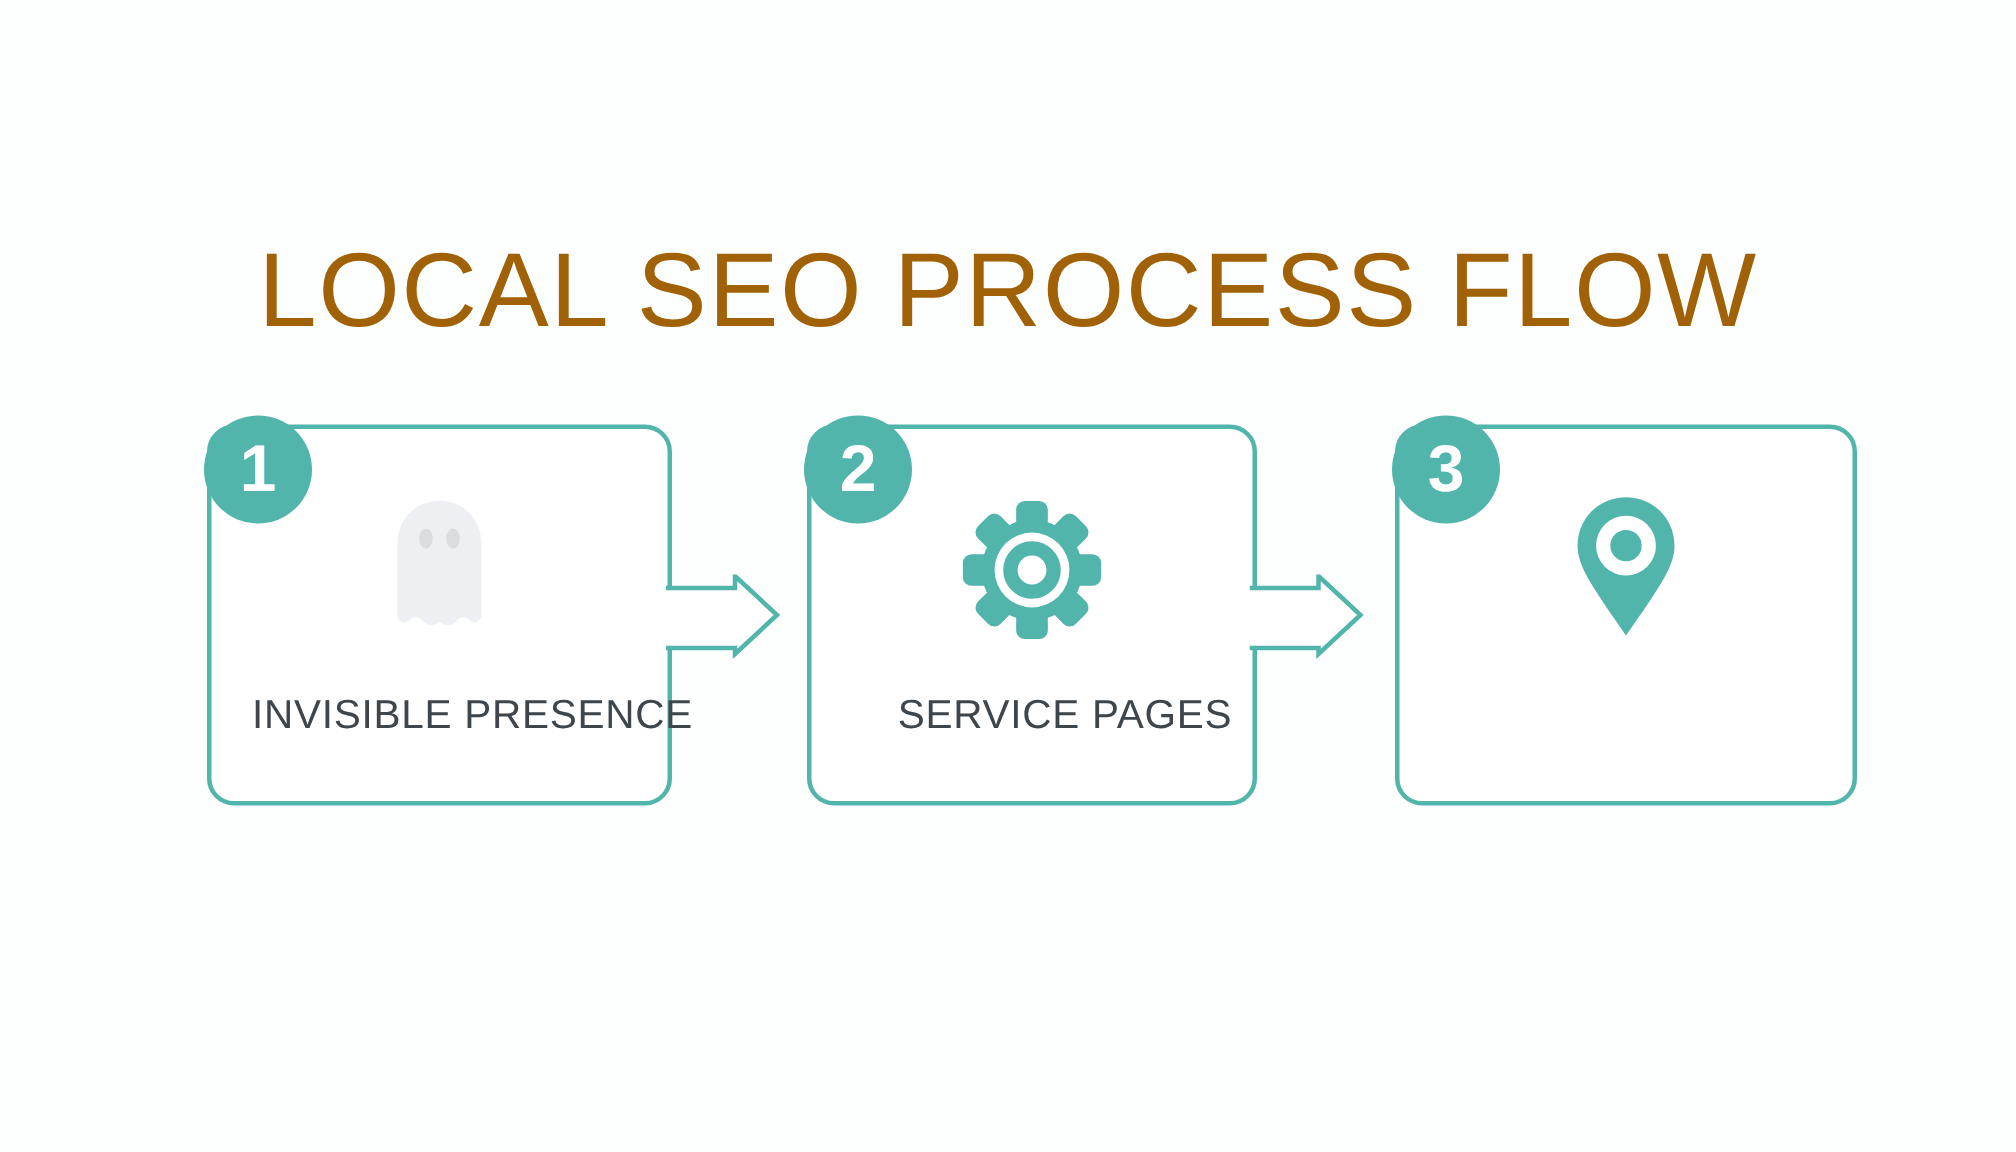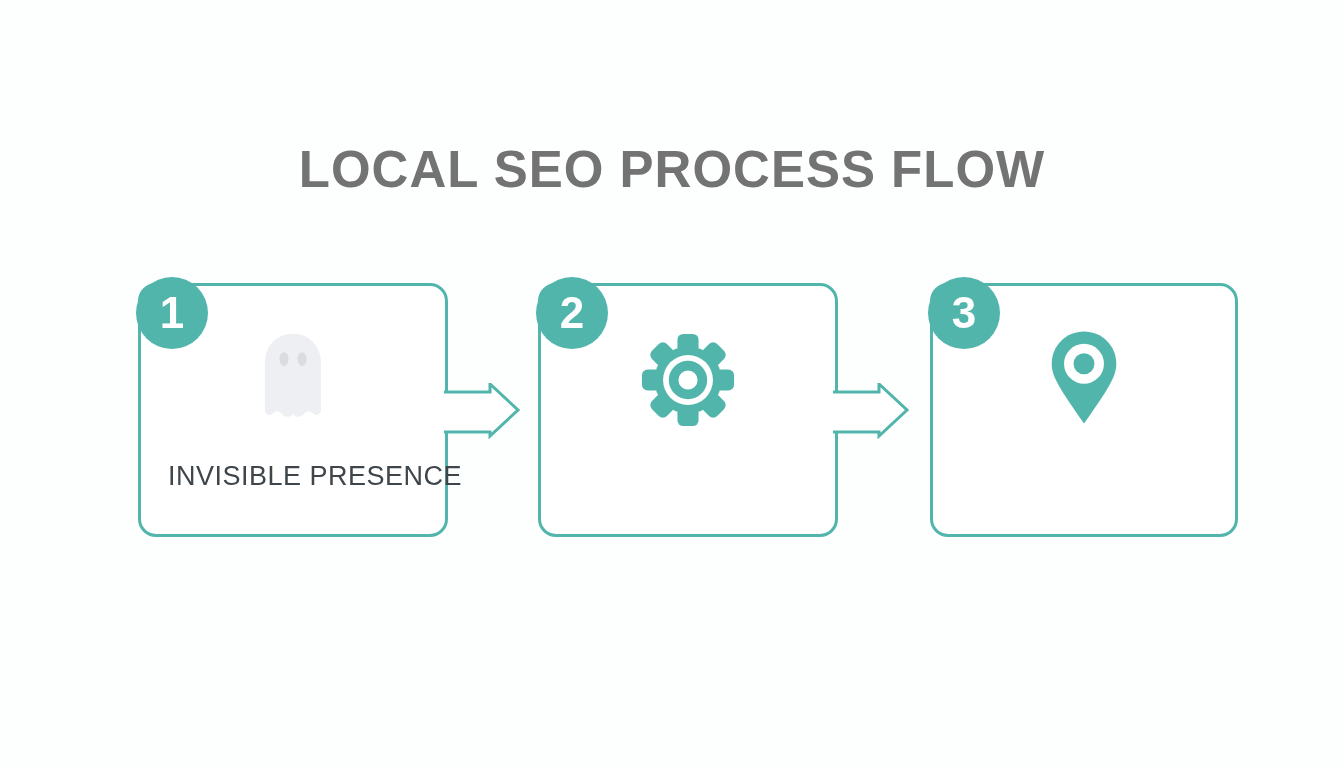--- a/index.html
+++ b/index.html
@@ -14,24 +14,24 @@
     height: 768px;
     background: #fdfefe;
     overflow: hidden;
   }
   .title {
     position: absolute;
     top: 106px;
     left: 0;
     width: 100%;
     text-align: center;
-    font-size: 51px;
-    font-weight: bold;
+    font-size: 70px;
+    font-weight: normal;
     letter-spacing: 1px;
-    color: #737373;
+    color: #a16207;
   }
   .step-box {
     position: absolute;
     top: 283px;
     height: 254px;
     background: #ffffff;
     border: 3px solid #52b5ac;
     border-radius: 18px;
     box-sizing: border-box;
   }
@@ -123,20 +123,21 @@
           <rect x="39" y="2" width="22" height="20" rx="6" transform="rotate(180 50 50)"></rect>
           <rect x="39" y="2" width="22" height="20" rx="6" transform="rotate(225 50 50)"></rect>
           <rect x="39" y="2" width="22" height="20" rx="6" transform="rotate(270 50 50)"></rect>
           <rect x="39" y="2" width="22" height="20" rx="6" transform="rotate(315 50 50)"></rect>
           <circle cx="50" cy="50" r="35"></circle>
         </g>
         <circle cx="50" cy="50" r="26" fill="#ffffff"></circle>
         <circle cx="50" cy="50" r="15" fill="none" stroke="#52b5ac" stroke-width="10"></circle>
       </svg>
     </div>
+    <div class="step-label">SERVICE PAGES</div>
   </div>
 
   <svg class="flow-arrow a2" viewBox="0 0 78 56">
     <path d="M0 9 L46 9 L46 1 L74 27 L46 53 L46 49 L0 49" fill="#ffffff" stroke="#52b5ac" stroke-width="3"></path>
   </svg>
 
   <div class="step-box b3">
     <div class="badge">
       <span>3</span>
     </div>

